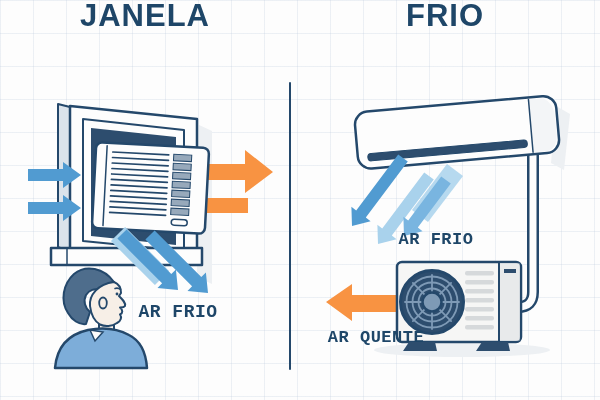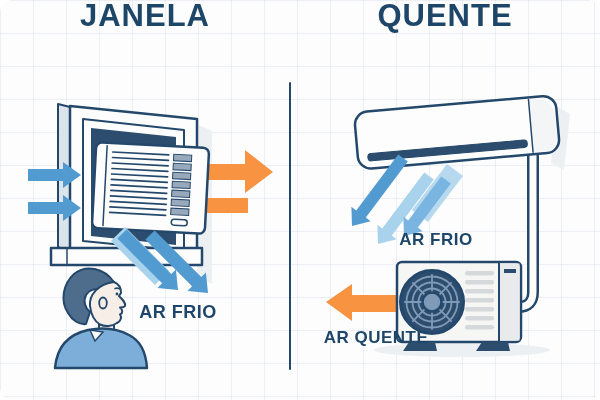--- a/index.html
+++ b/index.html
@@ -6,34 +6,33 @@
   .stage{
     position:relative;
     width:600px;height:400px;
     overflow:hidden;
     background-color:#fdfdfd;
     background-image:
       linear-gradient(to right, rgba(200,212,226,0.33) 1px, transparent 1px),
       linear-gradient(to bottom, rgba(200,212,226,0.33) 1px, transparent 1px);
     background-size:33px 33px;
     font-family:"Liberation Sans", sans-serif;
-    border-radius:13px;
   }
   .panel-title{
     position:absolute;
     font-size:31px;font-weight:800;letter-spacing:1px;
     color:var(--text,#1e4668);
     text-align:center;line-height:1;
   }
   .title-left{left:0;top:28;width:290px;}
   .title-right{left:290px;top:28;width:310px;}
   .air-label{
     position:absolute;
     font-weight:800;color:var(--text,#1e4668);
-    text-align:center;line-height:1;letter-spacing:0.5px;
+    text-align:center;line-height:1;letter-spacing:0.5px;font-family:Liberation Mono, monospace;
   }
   .lbl-cold-left{left:118px;top:303px;width:120px;font-size:18px;}
   .lbl-cold-right{left:376px;top:231px;width:120px;font-size:17px;}
   .lbl-hot{left:286px;top:329px;width:120px;font-size:17px;margin-left:30px;}
   .divider{
     position:absolute;left:289px;top:82px;width:2.2px;height:288px;
     background:var(--navy,#24486b);border-radius:2px;
   }
   svg.scene{position:absolute;left:0;top:0;}
   
@@ -204,17 +203,17 @@
           <polygon class="fnavy" points="409,342 435,342 437,351 403,351"></polygon>
           <polygon class="fnavy" points="482,342 508,342 510,351 476,351"></polygon>
         </g>
       </g>
     </g>
   </svg>
 
   <div class="divider"></div>
 
   <div class="panel-title title-left">JANELA</div>
-  <div class="panel-title title-right">QUENTE</div>
+  <div class="panel-title title-right">FRIO</div>
   <div class="air-label lbl-cold-left">AR FRIO</div>
   <div class="air-label lbl-cold-right">AR FRIO</div>
   <div class="air-label lbl-hot">AR QUENTE</div>
 </div>
 
 </body></html>

